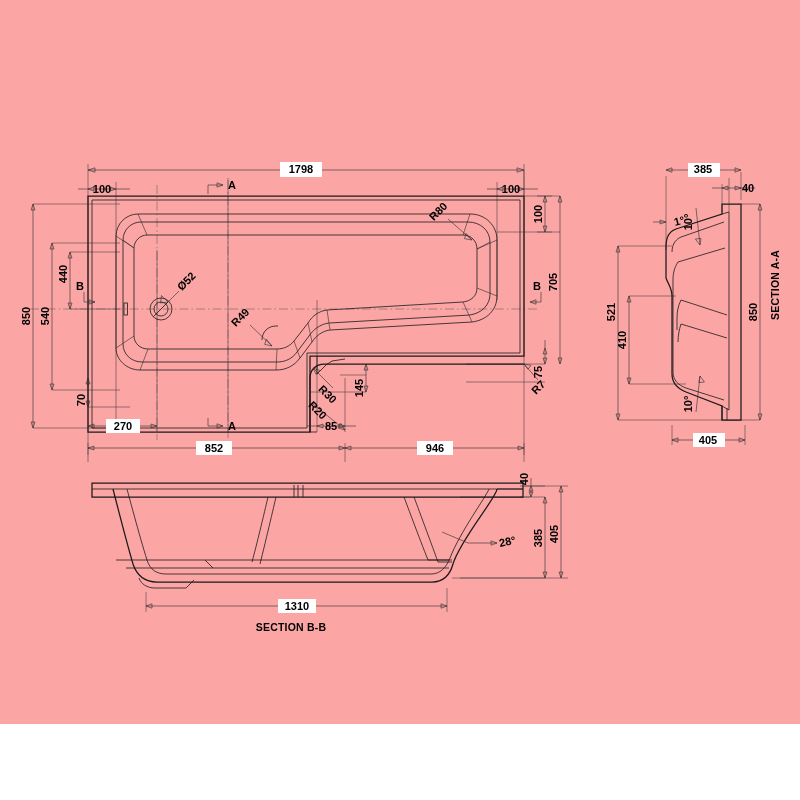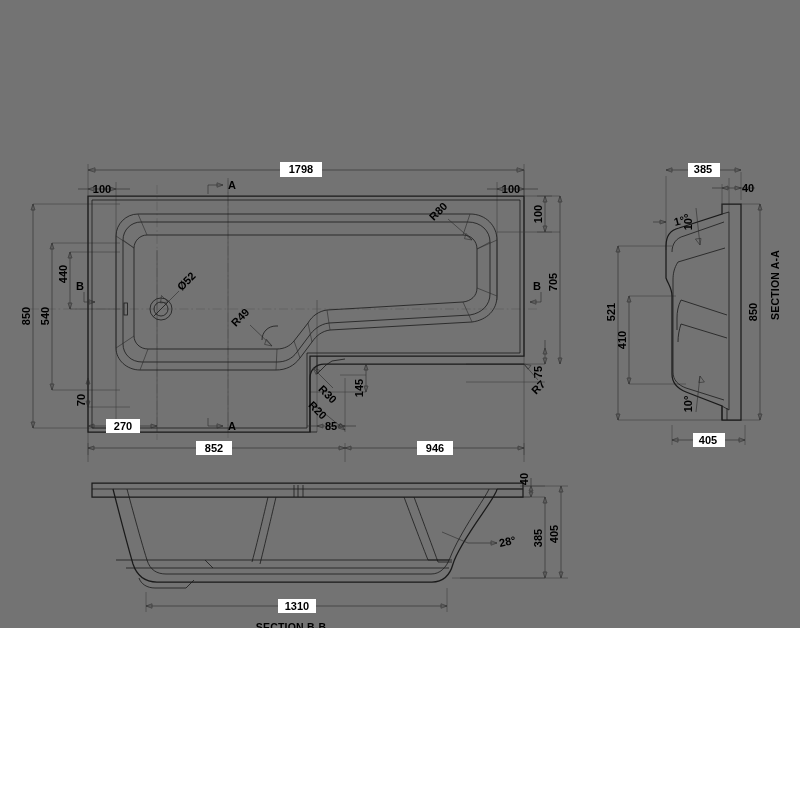--- a/index.html
+++ b/index.html
@@ -1,17 +1,17 @@
 <!DOCTYPE html>
 <html><head>
 <meta charset="utf-8">
 <style>
   html,body{margin:0;padding:0;background:#ffffff;}
   body{width:800px;height:800px;font-family:"Liberation Sans",sans-serif;color:#000;}
-  #stage{position:relative;width:800px;height:628px;overflow:hidden;background:#737373;}
+  #stage{position:relative;width:800px;height:724px;overflow:hidden;background:#fca5a5;}
   svg{display:block;}
   .dim{font-family:"Liberation Sans",sans-serif;font-weight:bold;font-size:11px;fill:#000;}
   .sec{font-family:"Liberation Sans",sans-serif;font-weight:bold;font-size:10.5px;fill:#000;letter-spacing:.2px;}
   .mk{font-family:"Liberation Sans",sans-serif;font-weight:bold;font-size:11px;fill:#000;}
   .ln{stroke:#1a1a1a;stroke-width:.8;fill:none;}
   .ln2{stroke:#1a1a1a;stroke-width:1.25;fill:none;}
   .thin{stroke:#2b2b2b;stroke-width:.6;fill:none;}
   .ext{stroke:#3a3a3a;stroke-width:.55;fill:none;}
   .dimline{stroke:#2b2b2b;stroke-width:.6;fill:none;}
   .cl{stroke:#555;stroke-width:.5;fill:none;stroke-dasharray:9 3 1.6 3;}

